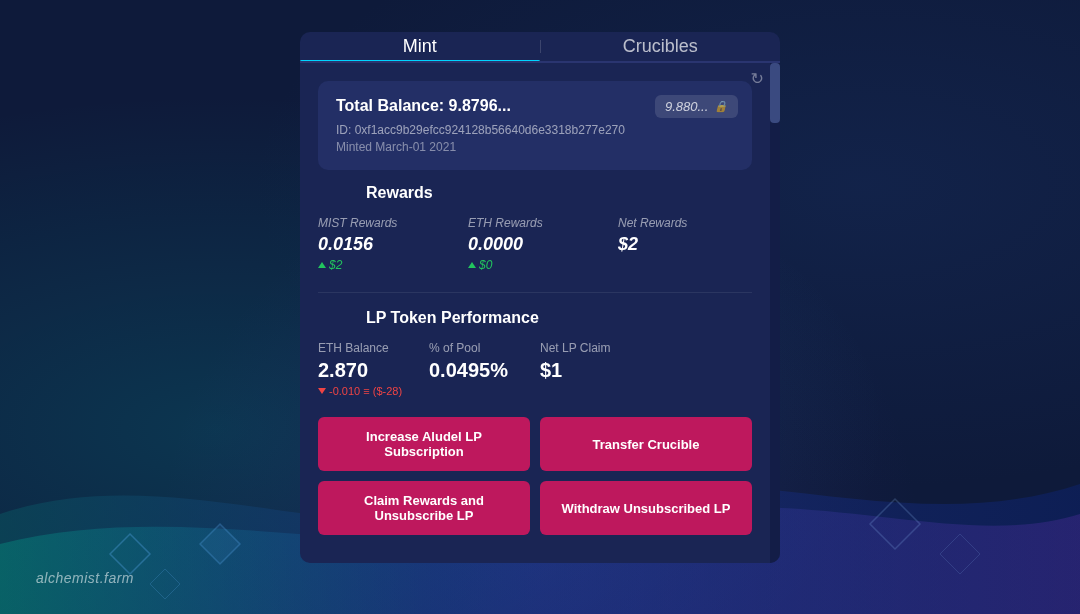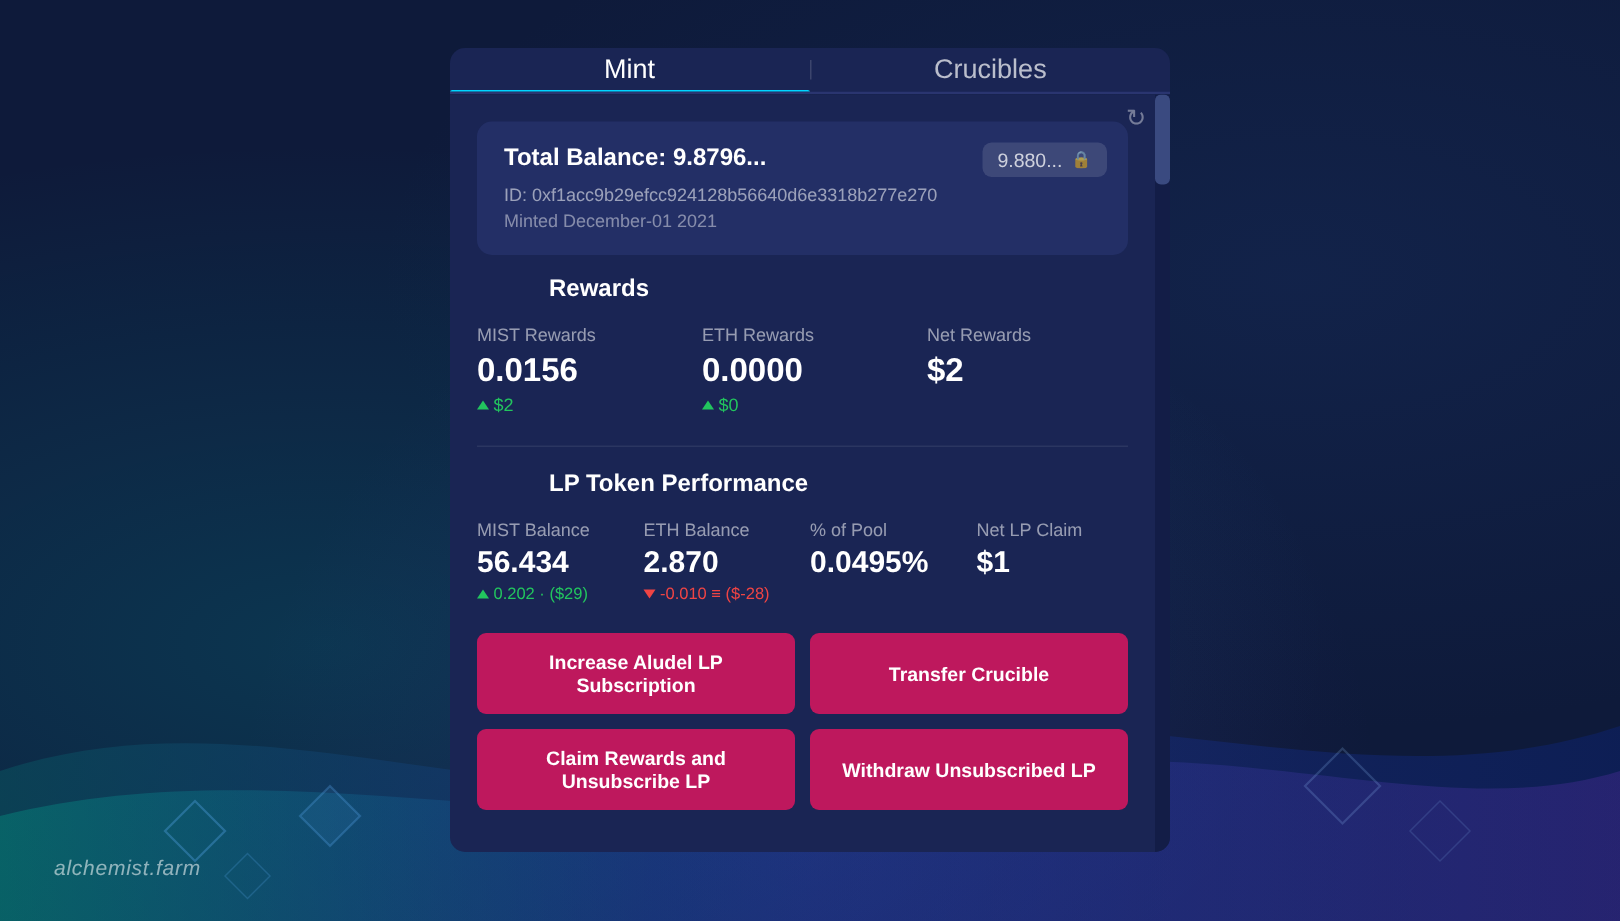--- a/index.html
+++ b/index.html
@@ -144,20 +144,21 @@
       top: 14px;
       right: 14px;
       background: rgba(255,255,255,0.12);
       border-radius: 6px;
       padding: 4px 10px;
       color: rgba(255,255,255,0.75);
       font-size: 13px;
       display: flex;
       align-items: center;
       gap: 6px;
+      font-style: italic;
     }
 
     .lock-icon-sm {
       font-size: 11px;
       opacity: 0.8;
     }
 
     .balance-id {
       color: rgba(255,255,255,0.55);
       font-size: 12px;
@@ -181,31 +182,32 @@
 
     
     .rewards-row {
       display: flex;
       gap: 16px;
       margin-bottom: 20px;
     }
 
     .reward-item {
       flex: 1;
+      font-style: italic;
     }
 
     .reward-label {
       color: rgba(255,255,255,0.55);
       font-size: 12px;
       margin-bottom: 4px;
     }
 
     .reward-value {
       color: #ffffff;
-      font-size: 22px;
+      font-size: 18px;
       font-weight: 700;
     }
 
     .reward-sub {
       color: #22c55e;
       font-size: 12px;
       margin-top: 3px;
       display: flex;
       align-items: center;
       gap: 3px;
@@ -349,21 +351,21 @@
 
     <div class="modal-content">
 
       <div class="balance-card">
         <div class="balance-title">Total Balance: 9.8796...</div>
         <div class="balance-badge">
           <span>9.880...</span>
           <span class="lock-icon-sm">🔒</span>
         </div>
         <div class="balance-id">ID: 0xf1acc9b29efcc924128b56640d6e3318b277e270</div>
-        <div class="balance-date">Minted December-01 2021</div>
+        <div class="balance-date">Minted March-01 2021</div>
       </div>
 
       <div class="section-title">Rewards</div>
       <div class="rewards-row">
 
         <div class="reward-item">
           <div class="reward-label">MIST Rewards</div>
           <div class="reward-value">0.0156</div>
           <div class="reward-sub">
             <span class="arrow-up"></span>
@@ -385,28 +387,20 @@
           <div class="reward-value">$2</div>
         </div>
 
       </div>
 
       <hr class="section-divider">
 
       <div class="section-title">LP Token Performance</div>
       <div class="lp-grid">
 
-        <div class="lp-item">
-          <div class="lp-label">MIST Balance</div>
-          <div class="lp-value">56.434</div>
-          <div class="lp-sub">
-            <span class="arrow-up"></span>
-            <span>0.202 · ($29)</span>
-          </div>
-        </div>
 
         <div class="lp-item">
           <div class="lp-label">ETH Balance</div>
           <div class="lp-value">2.870</div>
           <div class="lp-sub down">
             <span class="arrow-down"></span>
             <span>-0.010 ≡ ($-28)</span>
           </div>
         </div>
 

